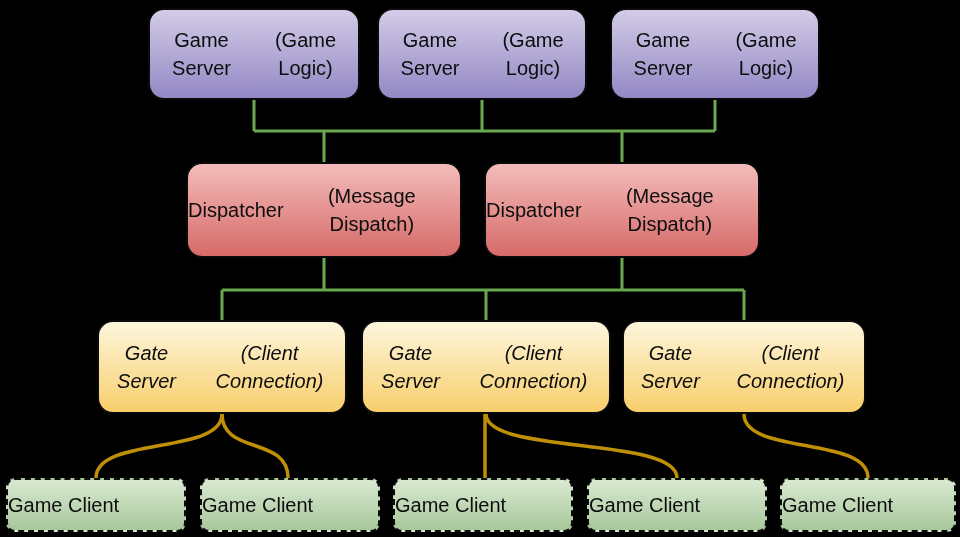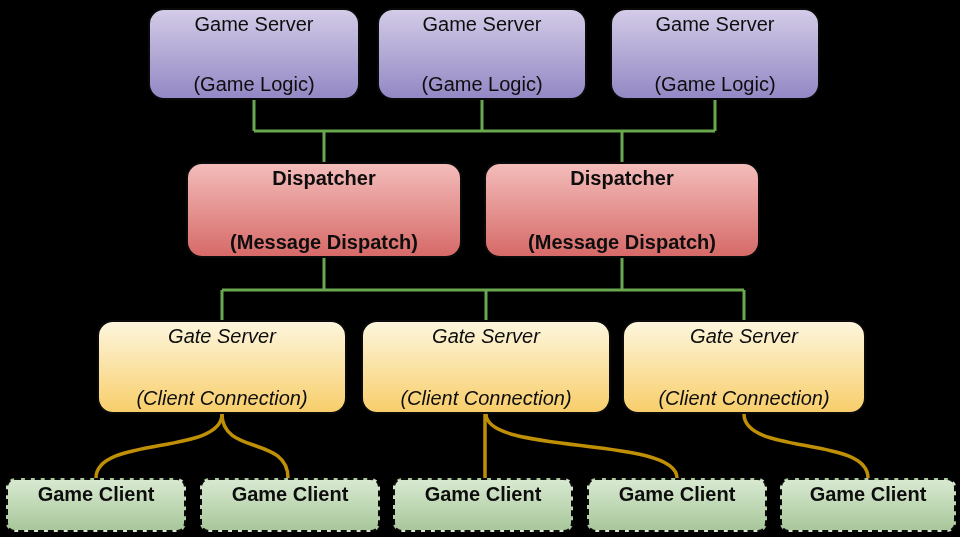--- a/index.html
+++ b/index.html
@@ -6,43 +6,41 @@
   #stage{
     position:relative;width:960px;height:537px;background:var(--background,#000);
     font-family:"Liberation Sans",sans-serif;overflow:hidden;
   }
   #wires{position:absolute;left:0;top:0;z-index:0;}
   #wires path{fill:none;}
   #wires .green{stroke:var(--connector-green,#6aa84f);stroke-width:3;}
   #wires .orange{stroke:var(--connector-orange,#bf8f06);stroke-width:3.5;}
   .node{
     position:absolute;z-index:1;box-sizing:border-box;
-    display:flex;flex-direction:column;align-items:center;justify-content:space-between;
+    display:flex;flex-direction:row;align-items:center;justify-content:flex-start;
     text-align:center;color:var(--text,#0d0d0d);
     font-size:20px;line-height:28px;
     border:2px solid var(--node-border,#0a0a0a);
   }
   .tier-game-server{
     border-radius:16px;
     background:linear-gradient(to bottom,var(--gameserver-top,#d3cbe7),var(--gameserver-bottom,#9388c4));
   }
   .tier-dispatcher{
     border-radius:16px;
     background:linear-gradient(to bottom,var(--dispatcher-top,#f3bcba),var(--dispatcher-bottom,#d66a68));
-    font-weight:bold;
   }
   .tier-gate-server{
     border-radius:16px;
     background:linear-gradient(to bottom,var(--gateserver-top,#fdf6dd),var(--gateserver-bottom,#f8ce6b));
     font-style:italic;
   }
   .tier-client{
     border-radius:9px;border-style:dashed;
     background:linear-gradient(to bottom,var(--client-top,#d8e9d1),var(--client-bottom,#a8c79a));
-    font-weight:bold;
   }
 </style>
 </head>
 <body>
 
 <div id="stage">
 
   <svg id="wires" width="960" height="537" viewBox="0 0 960 537">
 
     <path class="green" d="M254 100V131 M482 100V131 M715 100V131"></path>

